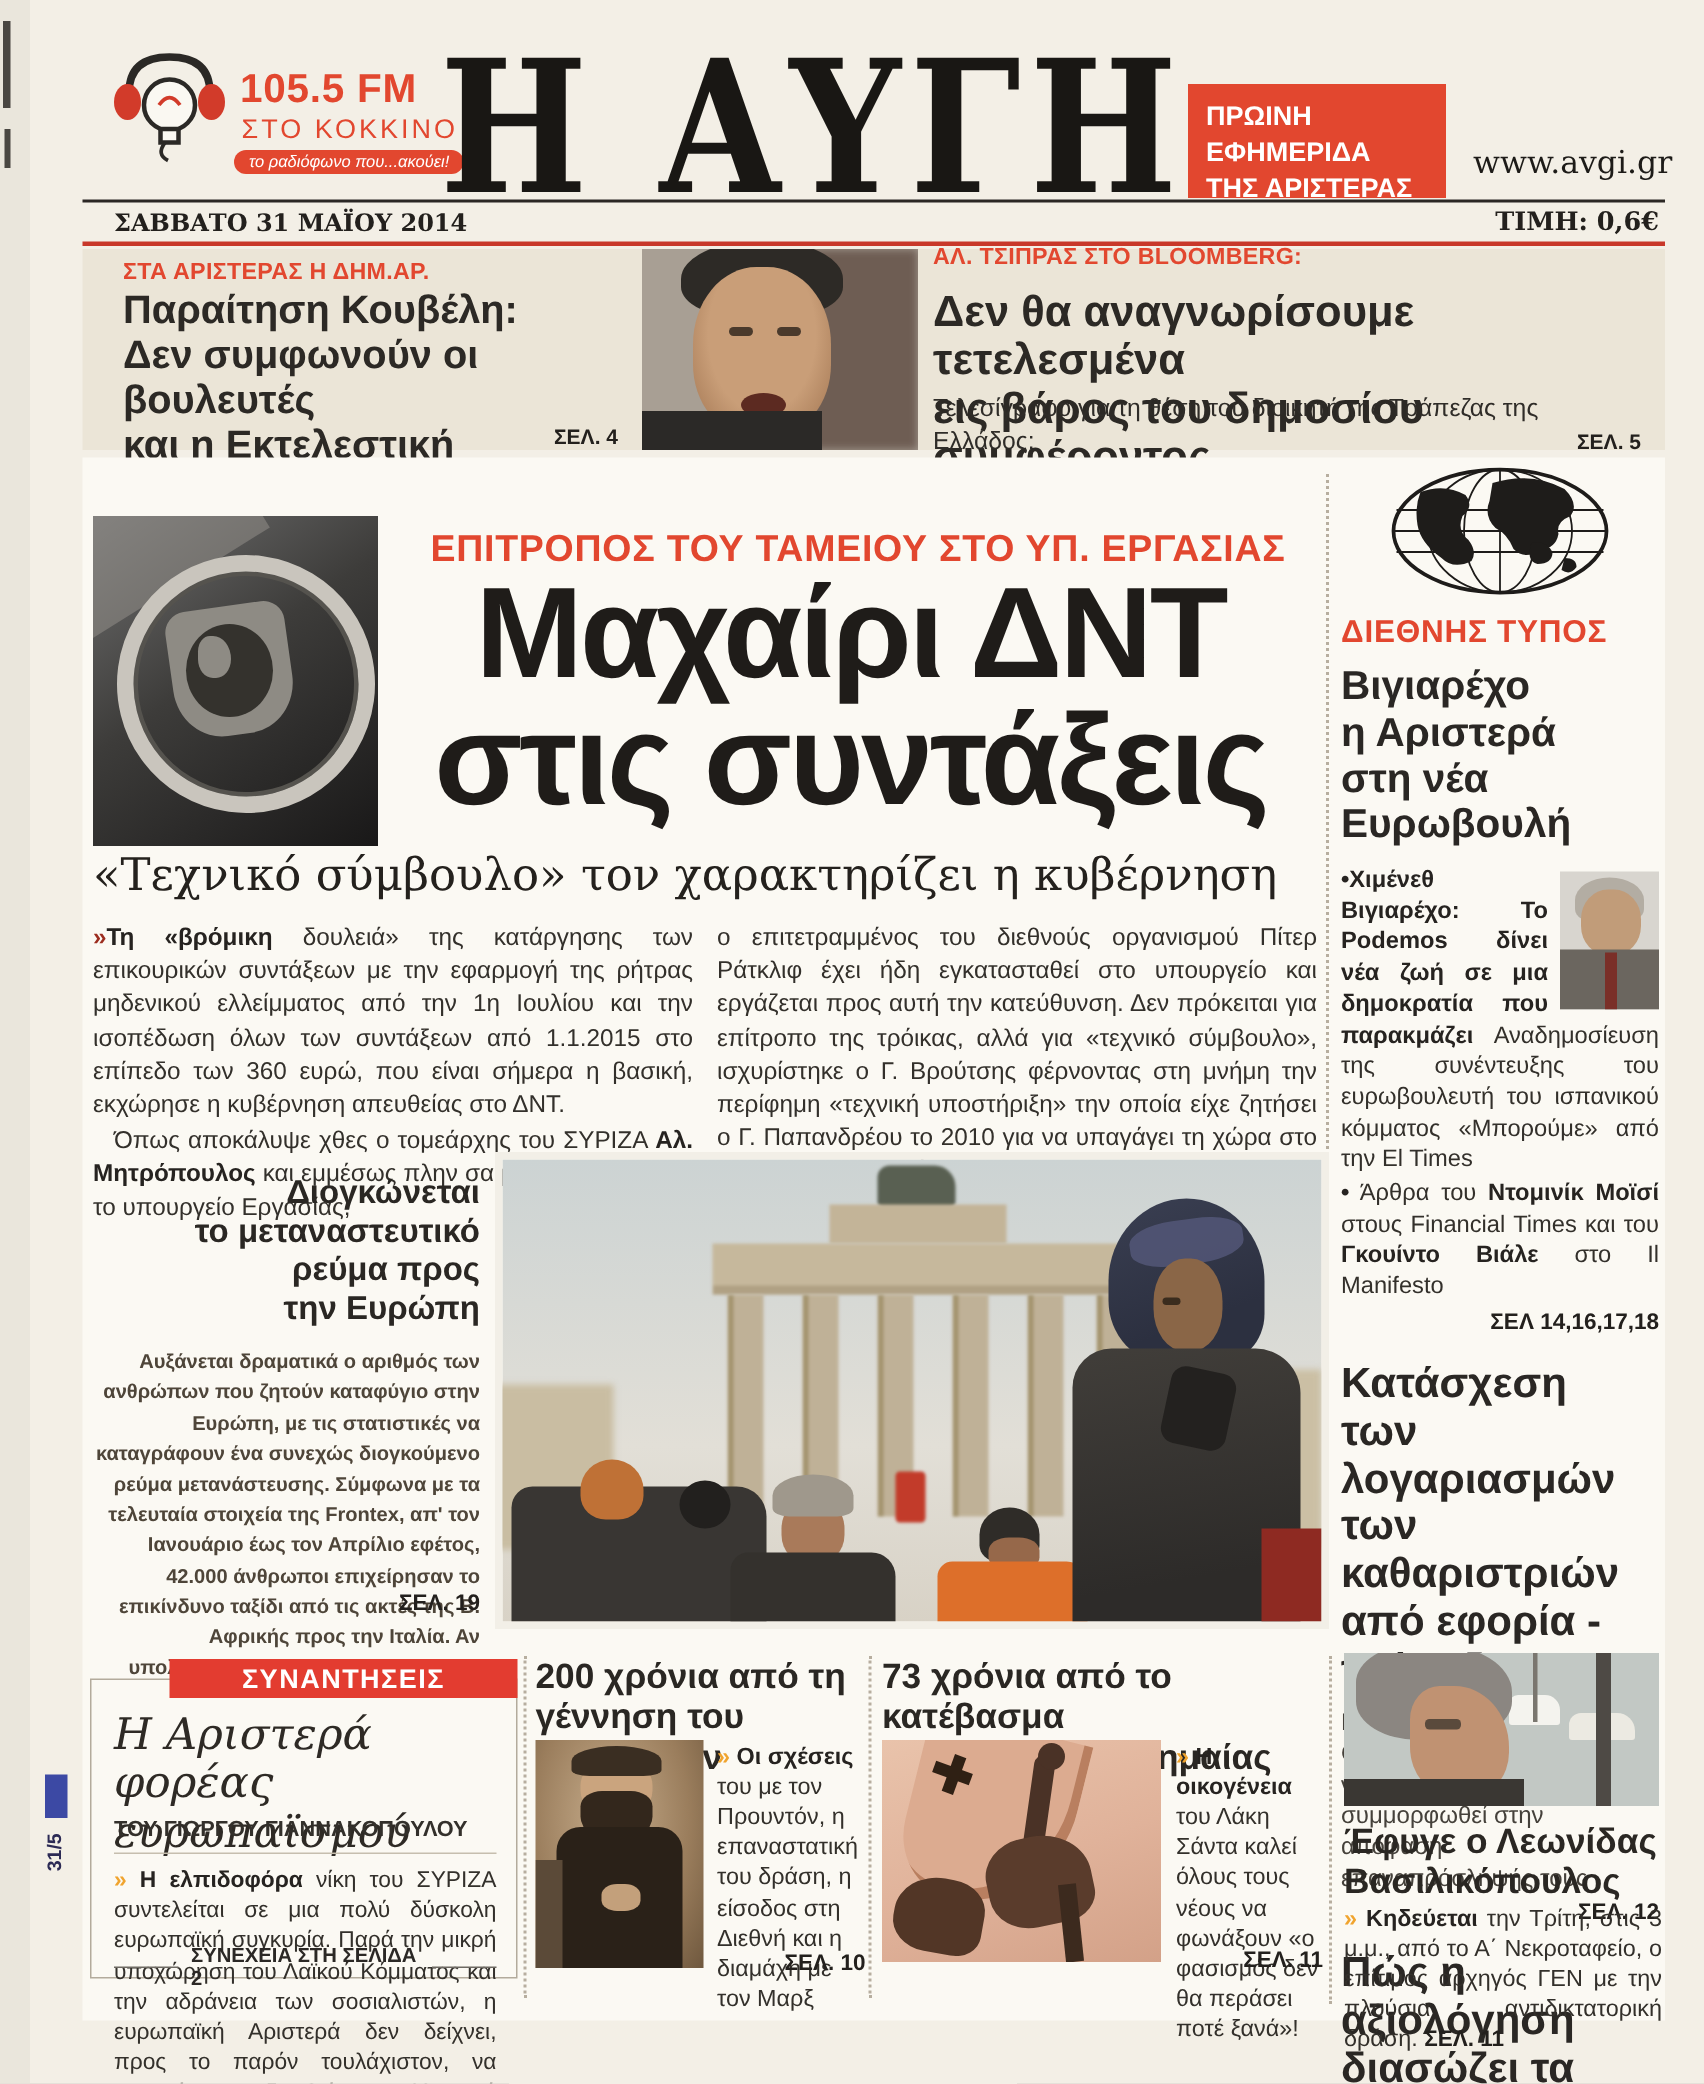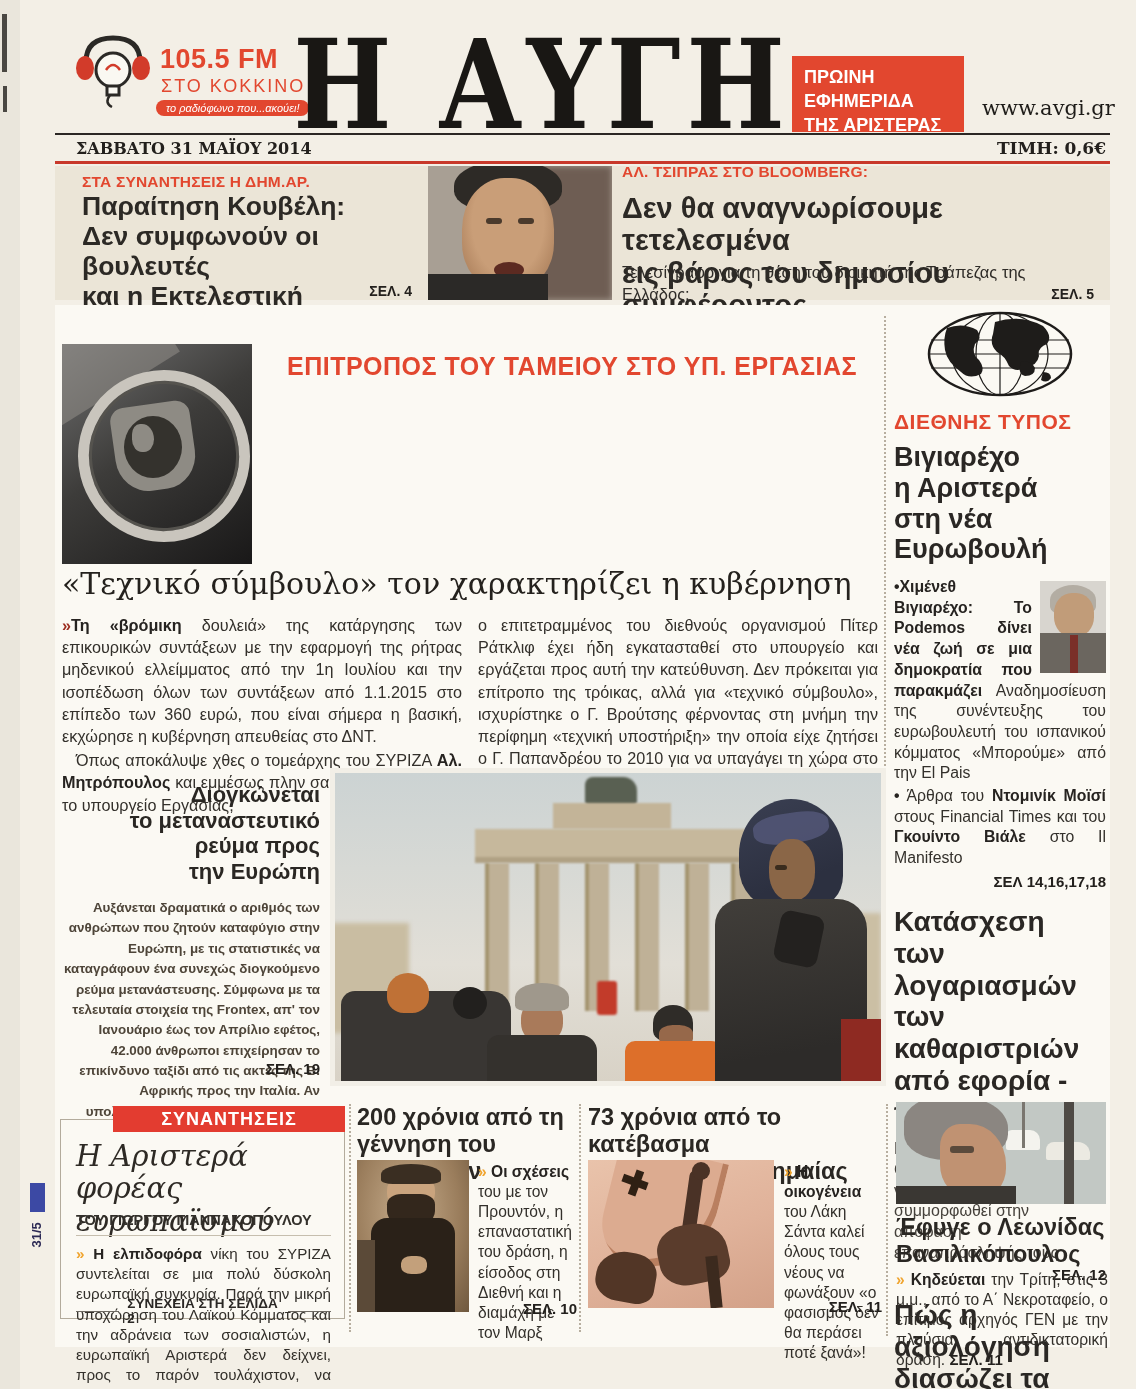--- a/index.html
+++ b/index.html
@@ -101,21 +101,21 @@
   <div class="abs site-url" style="left:982px;top:96px;">www.avgi.gr</div>
 
   <div class="abs rule-dark" style="left:55px;right:26px;top:133px;"></div>
   <div class="abs dateline" style="left:76px;top:139px;">ΣΑΒΒΑΤΟ 31 ΜΑΪΟΥ 2014</div>
   <div class="abs dateline" style="left:0;right:0;top:139px;text-align:center;margin-top:48px;">ΕΤΟΣ ΙΔΡΥΣΗΣ 1952 · Β' ΠΕΡΙΟΔΟΣ · ΑΡ. ΦΥΛΛΟΥ 12011</div>
   <div class="abs dateline" style="right:30px;top:138px;font-size:17px;">ΤΙΜΗ: 0,6€</div>
   <div class="abs rule-red" style="left:55px;right:26px;top:161px;"></div>
 
   <div class="abs top-strip" style="left:55px;right:26px;top:166px;height:134px;"></div>
 
-  <div class="abs kicker" style="left:82px;top:173px;">ΣΤΑ ΣΥΝΑΝΤΗΣΕΙΣ Η ΔΗΜ.ΑΡ.</div>
+  <div class="abs kicker" style="left:82px;top:173px;">ΣΤΑ ΑΡΙΣΤΕΡΑΣ Η ΔΗΜ.ΑΡ.</div>
   <div class="abs ts-head ml" style="left:82px;top:192px;width:352px;font-size:26.5px;line-height:1.13;">Παραίτηση Κουβέλη:
 Δεν συμφωνούν οι βουλευτές
 και η Εκτελεστική Επιτροπή</div>
   <div class="abs pageref tr" style="left:82px;top:283px;width:330px;">ΣΕΛ. 4</div>
 
   <div class="photo" style="left:428px;top:166px;width:184px;height:134px;background:#a89f94;">
     <div class="abs" style="left:108px;top:0;width:76px;height:134px;background:#6e5d53;filter:blur(3px);"></div>
     <div class="abs" style="left:26px;top:-6px;width:108px;height:52px;background:#2d2a26;border-radius:50% 50% 40% 40%;"></div>
     <div class="abs" style="left:34px;top:12px;width:92px;height:112px;background:radial-gradient(ellipse at 50% 40%,#c99e78 55%,#a87c58 90%);border-radius:46% 46% 42% 42%;"></div>
     <div class="abs" style="left:58px;top:52px;width:16px;height:6px;background:#4a3a2c;border-radius:3px;"></div>
@@ -136,20 +136,22 @@
 
   <div class="photo" style="left:62px;top:344px;width:190px;height:220px;background:linear-gradient(145deg,#707070 0%,#3d3c3a 45%,#191818 100%);">
     <div class="abs" style="left:-30px;top:-20px;width:140px;height:70px;background:#97948e;transform:rotate(-32deg);opacity:.5;"></div>
     <div class="abs" style="left:16px;top:26px;width:150px;height:150px;border:11px solid #c9c5bd;border-radius:50%;transform:rotate(-14deg);box-shadow:inset 0 0 0 3px #55534e;"></div>
     <div class="abs" style="left:52px;top:60px;width:80px;height:86px;background:#8e8b84;border-radius:14px 14px 40% 40%;transform:rotate(-8deg);"></div>
     <div class="abs" style="left:62px;top:72px;width:58px;height:62px;background:#34322d;border-radius:50%;"></div>
     <div class="abs" style="left:70px;top:80px;width:22px;height:28px;background:#8e8b84;border-radius:40% 60% 50% 50%;"></div>
   </div>
 
   <div class="abs main-kicker" style="left:262px;top:352px;width:620px;">ΕΠΙΤΡΟΠΟΣ ΤΟΥ ΤΑΜΕΙΟΥ ΣΤΟ ΥΠ. ΕΡΓΑΣΙΑΣ</div>
+  <div class="abs main-head ml" style="left:252px;top:380px;width:630px;">Μαχαίρι ΔΝΤ
+στις συντάξεις</div>
   <div class="abs sub-head" style="left:62px;top:566px;width:820px;">«Τεχνικό σύμβουλο» τον χαρακτηρίζει η κυβέρνηση</div>
 
   <div class="abs bodytxt" style="left:62px;top:614px;width:400px;">
     <p><span class="mk">»</span><span class="b">Τη «βρόμικη</span><span> δουλειά» της κατάργησης των επικουρικών συντάξεων με την εφαρμογή της ρήτρας μηδενικού ελλείμματος από την 1η Ιουλίου και την ισοπέδωση όλων των συντάξεων από 1.1.2015 στο επίπεδο των 360 ευρώ, που είναι σήμερα η βασική, εκχώρησε η κυβέρνηση απευθείας στο ΔΝΤ.</span></p>
     <p class="indent"><span>Όπως αποκάλυψε χθες ο τομεάρχης του ΣΥΡΙΖΑ </span><span class="b">Αλ. Μητρόπουλος</span><span> και εμμέσως πλην σαφώς παραδέχθηκε το υπουργείο Εργασίας,</span></p>
   </div>
   <div class="abs bodytxt" style="left:478px;top:614px;width:400px;">
     <p>ο επιτετραμμένος του διεθνούς οργανισμού Πίτερ Ράτκλιφ έχει ήδη εγκατασταθεί στο υπουργείο και εργάζεται προς αυτή την κατεύθυνση. Δεν πρόκειται για επίτροπο της τρόικας, αλλά για «τεχνικό σύμβουλο», ισχυρίστηκε ο Γ. Βρούτσης φέρνοντας στη μνήμη την περίφημη «τεχνική υποστήριξη» την οποία είχε ζητήσει ο Γ. Παπανδρέου το 2010 για να υπαγάγει τη χώρα στο ΔΝΤ και στο Μνημόνιο.</p>
     <div class="tr pageref" style="font-size:15px;margin-top:4px;">ΣΕΛ. 3</div>
   </div>
@@ -210,21 +212,21 @@
     <div class="side-head ml" style="margin-bottom:12px;">Βιγιαρέχο
 η Αριστερά
 στη νέα Ευρωβουλή</div>
     <div class="side-txt">
       <div class="photo" style="float:right;position:relative;width:66px;height:92px;margin:4px 0 4px 8px;background:#d8d5cf;">
         <div class="abs" style="left:10px;top:4px;width:46px;height:30px;background:#b3ada3;border-radius:50% 50% 30% 30%;"></div>
         <div class="abs" style="left:14px;top:12px;width:40px;height:44px;background:#c19c79;border-radius:45%;"></div>
         <div class="abs" style="left:0;top:52px;width:66px;height:40px;background:#6b665f;"></div>
         <div class="abs" style="left:30px;top:54px;width:8px;height:38px;background:#7a2f28;"></div>
       </div>
-      <p style="margin:0;"><span class="b">•</span><span class="b">Χιμένεθ Βιγιαρέχο: Το Podemos δίνει νέα ζωή σε μια δημοκρατία που παρακμάζει</span><span> Αναδημοσίευση της συνέντευξης του ευρωβουλευτή του ισπανικού κόμματος «Μπορούμε» από την El Pais</span></p>
+      <p style="margin:0;"><span class="b">•</span><span class="b">Χιμένεθ Βιγιαρέχο: Το Podemos δίνει νέα ζωή σε μια δημοκρατία που παρακμάζει</span><span> Αναδημοσίευση της συνέντευξης του ευρωβουλευτή του ισπανικού κόμματος «Μπορούμε» από την El Times</span></p>
       <p style="margin:2px 0 0;"><span class="b">•</span><span> Άρθρα του </span><span class="b">Ντομινίκ Μοϊσί</span><span> στους Financial Times και του </span><span class="b">Γκουίντο Βιάλε</span><span> στο Il Manifesto</span></p>
     </div>
     <div class="tr pageref" style="font-size:15px;margin:4px 0 16px;">ΣΕΛ 14,16,17,18</div>
 
     <div class="side-head ml" style="font-size:28px;margin-bottom:10px;">Κατάσχεση
 των λογαριασμών
 των καθαριστριών
 από εφορία - τράπεζες!</div>
     <div class="side-light" style="width:196px;">Ενώ το υπουργείο Οικονομικών εξακολουθεί να αρνείται να συμμορφωθεί στην απόφαση επαναπρόσληψής τους</div>
     <div class="tr pageref" style="font-size:15px;margin:2px 0 16px;">ΣΕΛ. 12</div>

